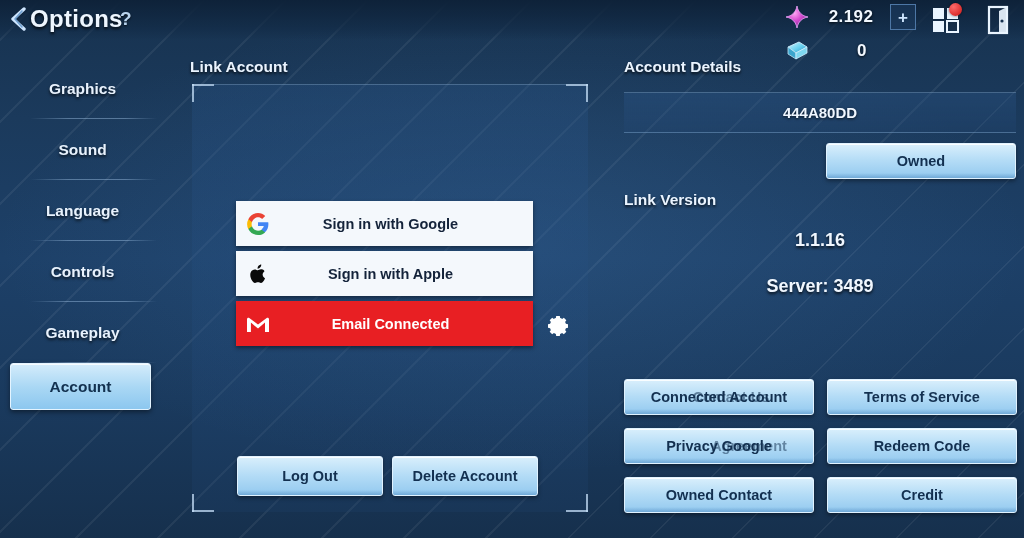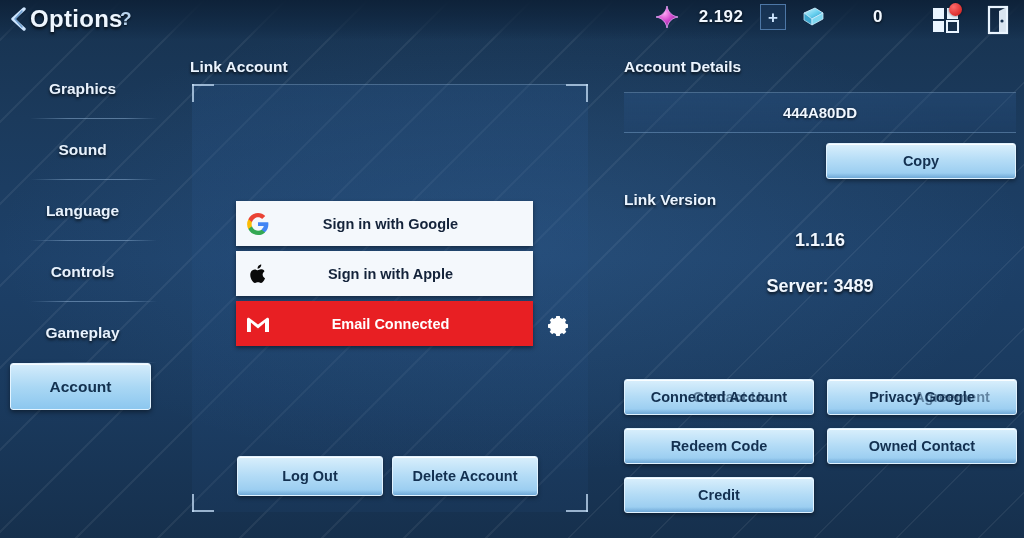--- a/index.html
+++ b/index.html
@@ -50,21 +50,21 @@
   }
   .help-q{
     position:absolute; left:120px; top:0; height:38px;
     display:flex; align-items:center;
     font-size:19px; font-weight:bold; color:#b9d4ee;
     text-shadow:0 1px 2px rgba(0,0,0,.7); cursor:pointer;
   }
 
   .currency-wrap{
     position:absolute; right:98px; top:0px; height:38px;
-    display:flex; align-items:flex-start;
+    display:flex; align-items:flex-start;flex-direction:column;
   }
   .cur-group{ display:flex; align-items:center; height:34px; }
   .cur-icon{ width:34px; height:34px; display:flex; align-items:center; justify-content:center; }
   .cur-val{
     min-width:74px; text-align:center;
     font-size:17px; font-weight:bold; color:#f2f8ff; letter-spacing:.4px;
     text-shadow:0 1px 3px rgba(0,0,0,.8);
   }
   .plus-btn{
     width:26px; height:26px; margin-left:2px; margin-right:10px;
@@ -409,34 +409,35 @@
 
   <div class="logout-row">
     <div class="gbtn">Log Out</div>
     <div class="gbtn">Delete Account</div>
   </div>
 
   <div class="sec-head" style="left:624px; top:58px;">Account Details</div>
 
   <div class="acct-field">444A80DD</div>
 
-  <div class="gbtn copy-btn">Copy</div>
+  <div class="gbtn copy-btn">Owned</div>
 
   <div class="sec-head" style="left:624px; top:191px;">Link Version</div>
 
   <div class="ver-val" style="top:230px;">1.1.16</div>
   <div class="ver-val" style="top:276px;">Server: 3489</div>
 
   <div class="link-grid">
 
     <div class="gbtn ghosted">
       <span class="g-main">Connected Account</span>
       <span class="g-ghost">Contact Us</span>
     </div>
 
+    <div class="gbtn">Terms of Service</div>
 
     <div class="gbtn ghosted g2">
       <span class="g-main">Privacy Google</span>
       <span class="g-ghost">Agreement</span>
     </div>
 
     <div class="gbtn">Redeem Code</div>
 
     <div class="gbtn">Owned Contact</div>
 

